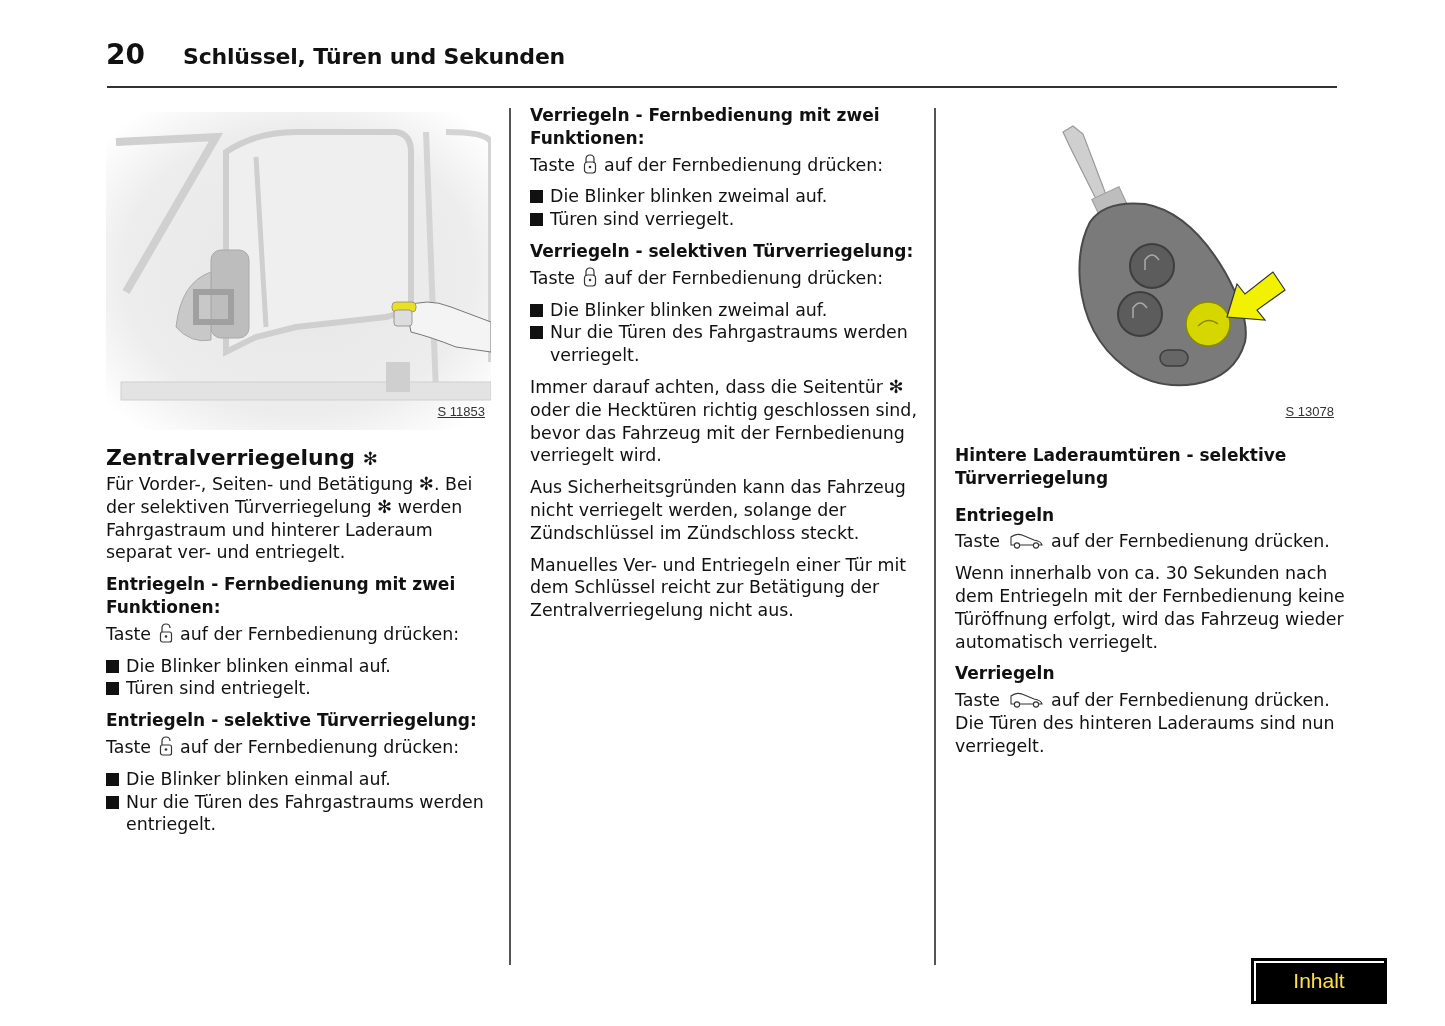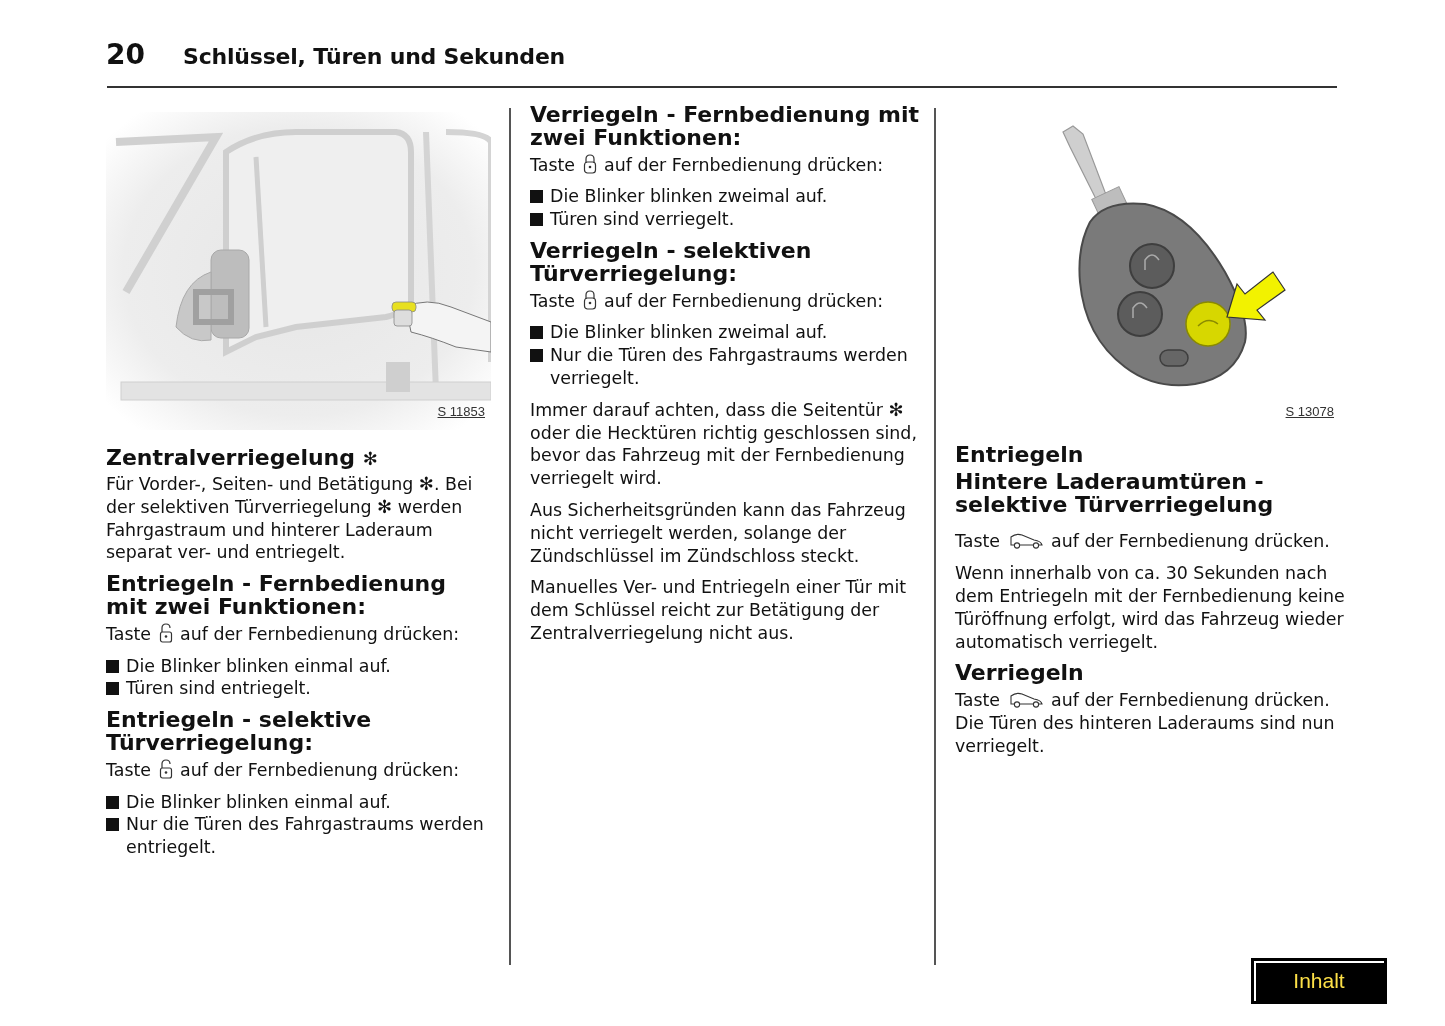--- a/index.html
+++ b/index.html
@@ -5,21 +5,21 @@
   html, body { margin: 0; padding: 0; background: #ffffff; }
   body { width: 1445px; height: 1026px; position: relative; overflow: hidden;
          font-family: "DejaVu Sans", sans-serif; color: #111; }
   .header { position: absolute; left: 106px; top: 38px; height: 34px; display: flex; align-items: baseline; }
   .page-num { font-weight: bold; font-size: 28px; width: 77px; }
   .chapter-title { font-weight: bold; font-size: 22px; letter-spacing: -0.2px; }
   .header-rule { position: absolute; left: 107px; top: 86px; width: 1230px; height: 2px; background: #333; }
   .col-rule { position: absolute; top: 108px; width: 2px; height: 857px; background: #555; }
   .col { position: absolute; top: 100px; font-size: 17.4px; line-height: 22.8px; }
   .col p { margin: 0 0 9px 0; }
-  .col .h-bold { font-weight: bold; font-size: 22px; line-height: 22.8px; margin: 0 0 4px 0; }
+  .col .h-bold { font-weight: bold; font-size: 17px; line-height: 22.8px; margin: 0 0 4px 0; }
   .col .h-big { font-weight: bold; font-size: 22px; line-height: 28px; margin: 0; }
   .bullets { list-style: none; margin: 0 0 9px 0; padding: 0; }
   .bullets li { position: relative; padding-left: 20px; }
   .bullets li::before { content: ""; position: absolute; left: 0; top: 5px; width: 13px; height: 13px; background: #111; }
   .asterisk { font-weight: bold; font-size: 18px; }
   .inline-icon { display: inline-block; vertical-align: -3px; margin: 0 2px; }
   .fig { position: relative; }
   .fig-label { position: absolute; right: 6px; bottom: 6px; font-family: "Liberation Sans", sans-serif; font-size: 13px; color: #333; text-decoration: underline; }
   .inhalt { position: absolute; left: 1251px; top: 958px; width: 136px; height: 46px; background: #000;
             color: #fde047; font-family: "Liberation Sans", sans-serif; font-size: 21px;
@@ -158,23 +158,23 @@
       <path d="M178 206 L178 196 Q185 186 192 196" fill="none" stroke="#aaa" stroke-width="1.5"></path>
       <circle cx="253" cy="212" r="22" fill="#d7d700" stroke="#8a8a00" stroke-width="1.5"></circle>
       <path d="M243 214 Q253 204 263 212" fill="none" stroke="#8a8a00" stroke-width="1.5"></path>
       <rect x="205" y="238" width="28" height="16" rx="8" fill="#666" stroke="#3e3e3e" stroke-width="1.5"></rect>
       <path d="M272 205 L282 172 L290 182 L318 160 L330 178 L302 198 L310 208 Z" fill="#f2f200" stroke="#333" stroke-width="1.2"></path>
     </svg>
     <span class="fig-label">S 13078</span>
   </div>
 
   <div style="margin-top:14px;">
+    <p class="h-bold" style="margin-bottom:14px;">Hintere Laderaumtüren - selektive Türverriegelung</p>
+
     <p class="h-bold">Entriegeln</p>
-
-    <p class="h-bold" style="margin-bottom:14px;">Hintere Laderaumtüren - selektive Türverriegelung</p>
     <p>
       <span>Taste</span>
       <svg class="inline-icon" width="36" height="18" viewBox="0 0 36 18">
         <path d="M3 13 L3 5 Q8 1 14 3 L26 8 Q33 9 34 13 Z" fill="none" stroke="#333" stroke-width="1.1"></path>
         <circle cx="9" cy="13.5" r="2.6" fill="#fff" stroke="#333" stroke-width="1.1"></circle>
         <circle cx="28" cy="13.5" r="2.6" fill="#fff" stroke="#333" stroke-width="1.1"></circle>
       </svg>
       <span>auf der Fernbedienung drücken.</span>
     </p>
     <p>Wenn innerhalb von ca. 30 Sekunden nach dem Entriegeln mit der Fernbedienung keine Türöffnung erfolgt, wird das Fahrzeug wieder automatisch verriegelt.</p>

